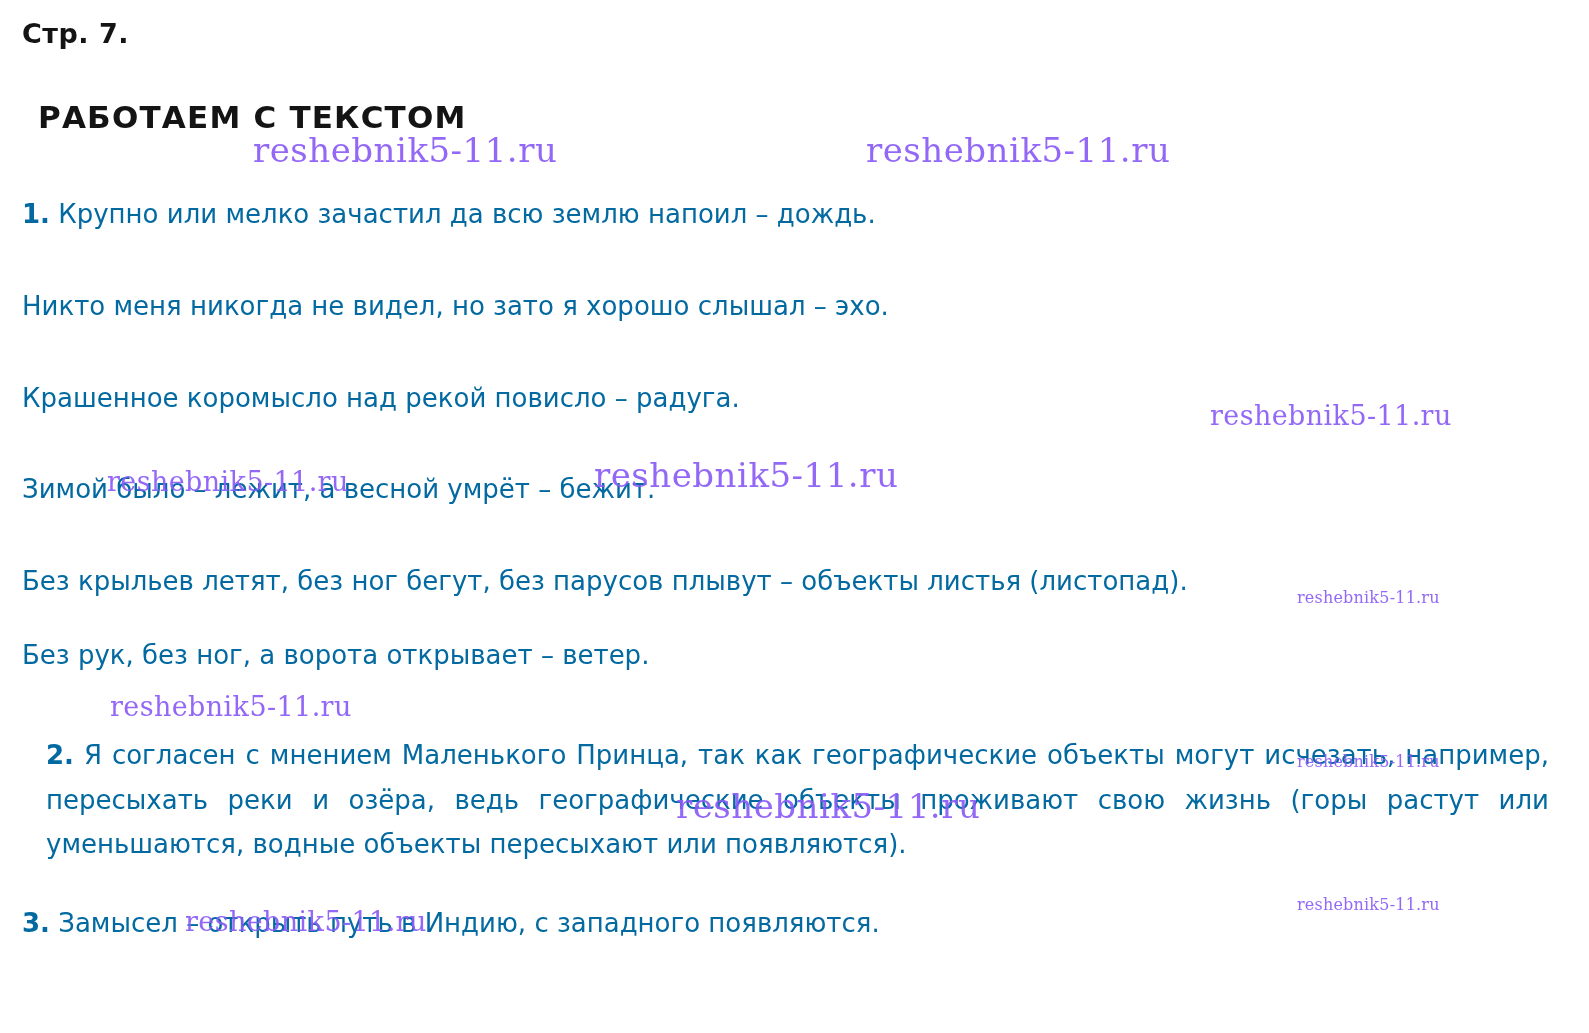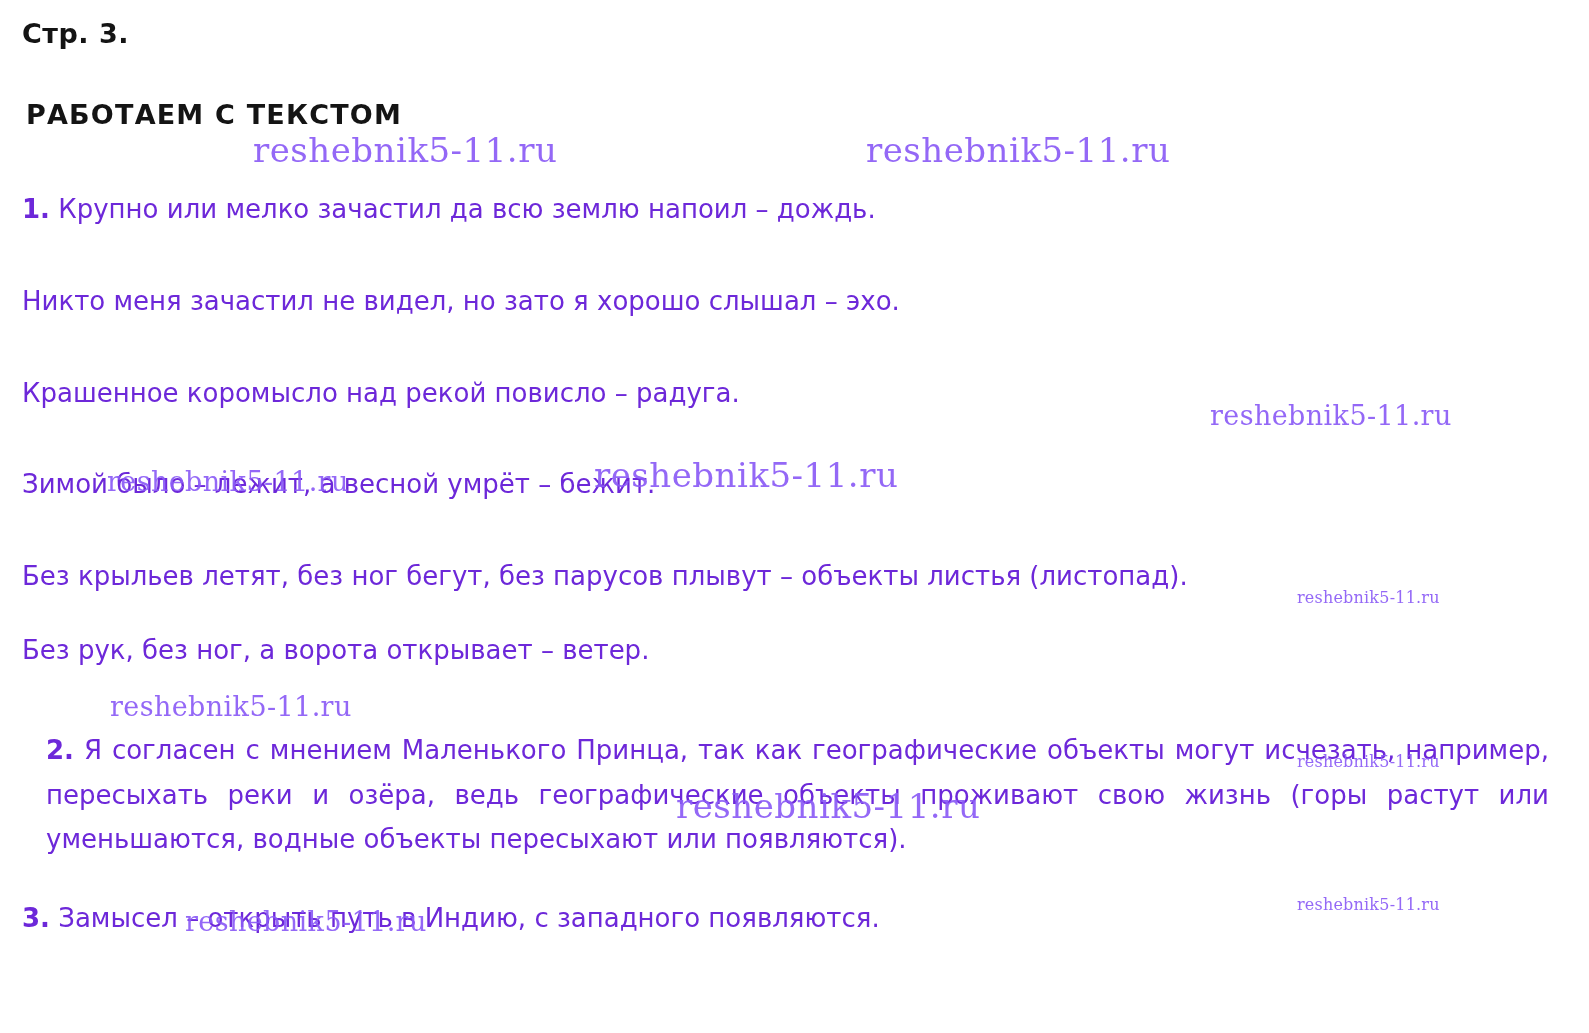--- a/index.html
+++ b/index.html
@@ -28,31 +28,31 @@
     padding: 10px 40px 0 22px;
   }
   .page-label {
     font-size: 27px;
     font-weight: bold;
     letter-spacing: 0.5px;
     margin: 8px 0 0 0;
     color: #141414;
   }
   .section-title {
-    font-size: 27px;
+    font-size: 31px;
     font-weight: bold;
     letter-spacing: 1.2px;
-    margin: 50px 0 0 4px;
+    margin: 50px 0 0 16px;
     color: #141414;
   }
   .para {
     font-size: 26px;
     line-height: 1.30;
     margin: 0;
-    color: #6d28d9;
+    color: #0369a1;
   }
   .para .num {
     font-weight: bold;
   }
   .spacer-1 { height: 63px; }
   .gap { height: 58px; }
   .gap-small { height: 40px; }
   .justified {
     text-align: justify;
     text-align-last: left;
@@ -76,31 +76,31 @@
   .wm-md { font-size: 27px; letter-spacing: 0.4px; }
   .wm-xs { font-size: 16px; letter-spacing: 0.2px; }
 </style>
 </head>
 <body>
 
 <div class="page">
 
   <div class="content">
 
-    <div class="page-label">Стр. 3.</div>
+    <div class="page-label">Стр. 7.</div>
 
     <div class="section-title">РАБОТАЕМ С ТЕКСТОМ</div>
 
     <div class="spacer-1"></div>
 
     <p class="para"><span class="num">1.</span><span> Крупно или мелко зачастил да всю землю напоил – дождь.</span></p>
 
     <div class="gap"></div>
 
-    <p class="para">Никто меня зачастил не видел, но зато я хорошо слышал – эхо.</p>
+    <p class="para">Никто меня никогда не видел, но зато я хорошо слышал – эхо.</p>
 
     <div class="gap"></div>
 
     <p class="para">Крашенное коромысло над рекой повисло – радуга.</p>
 
     <div class="gap"></div>
 
     <p class="para">Зимой было – лежит, а весной умрёт – бежит.</p>
 
     <div class="gap"></div>

